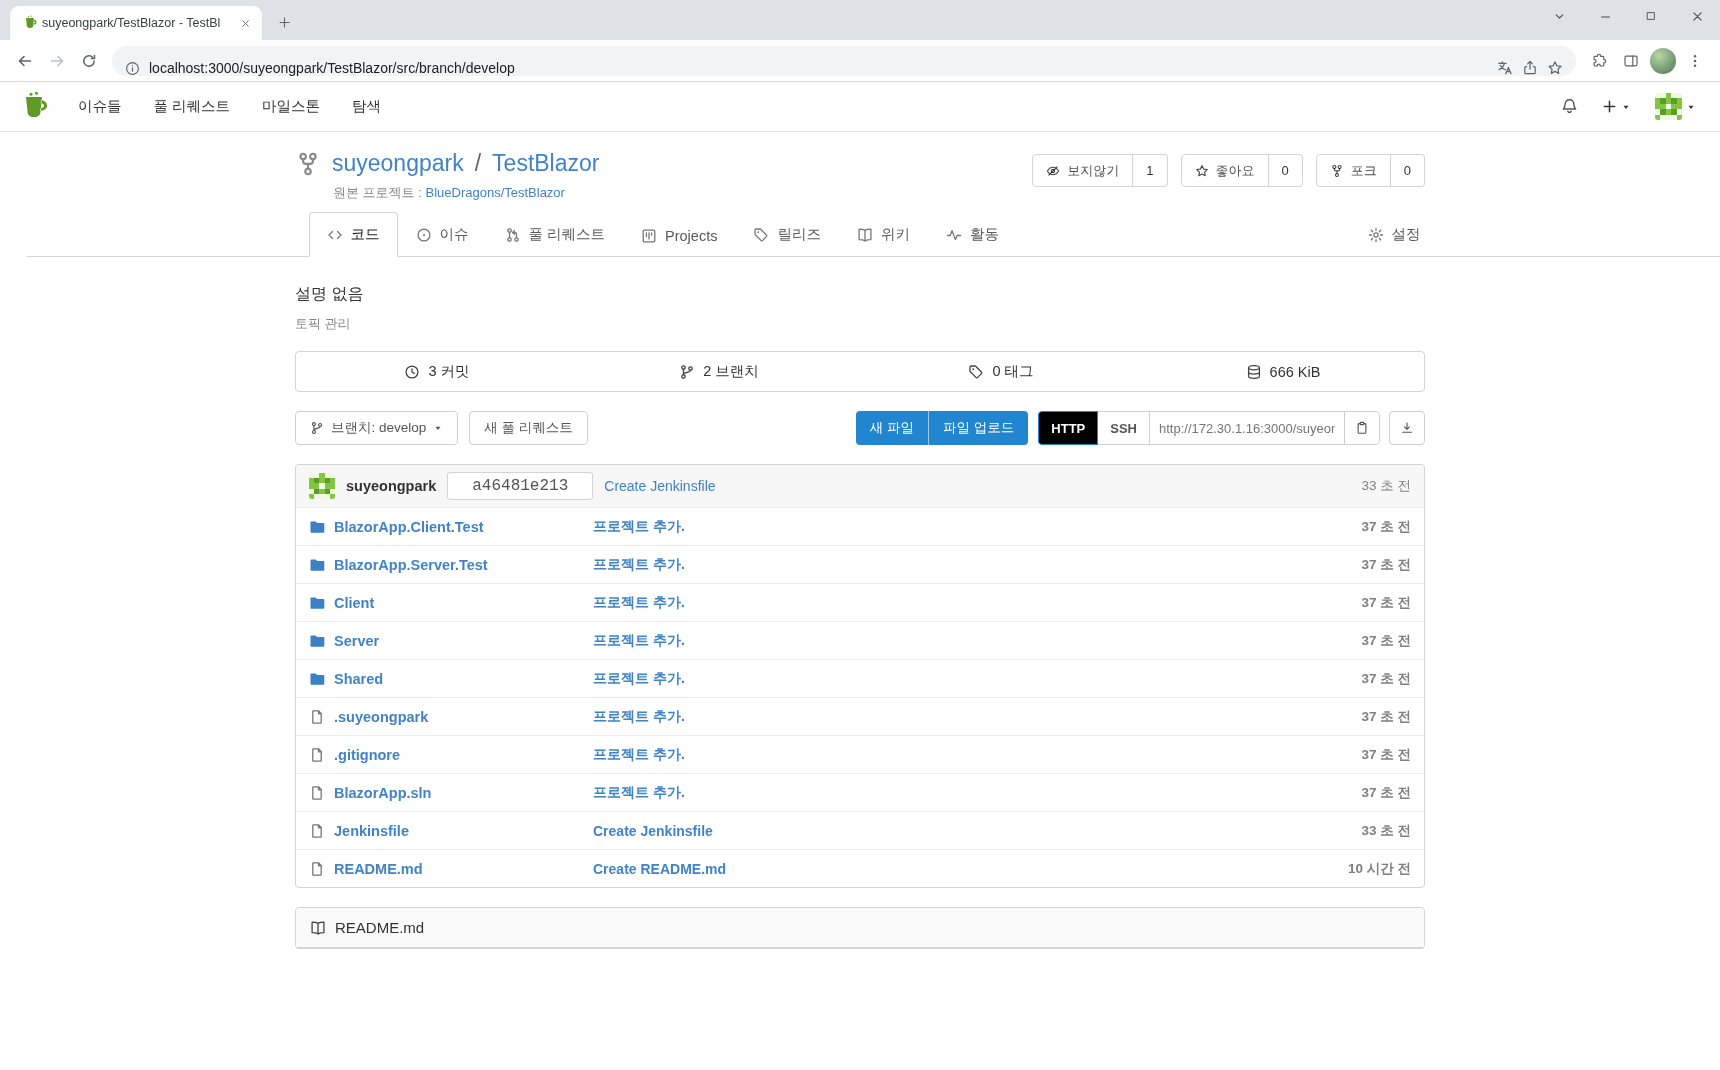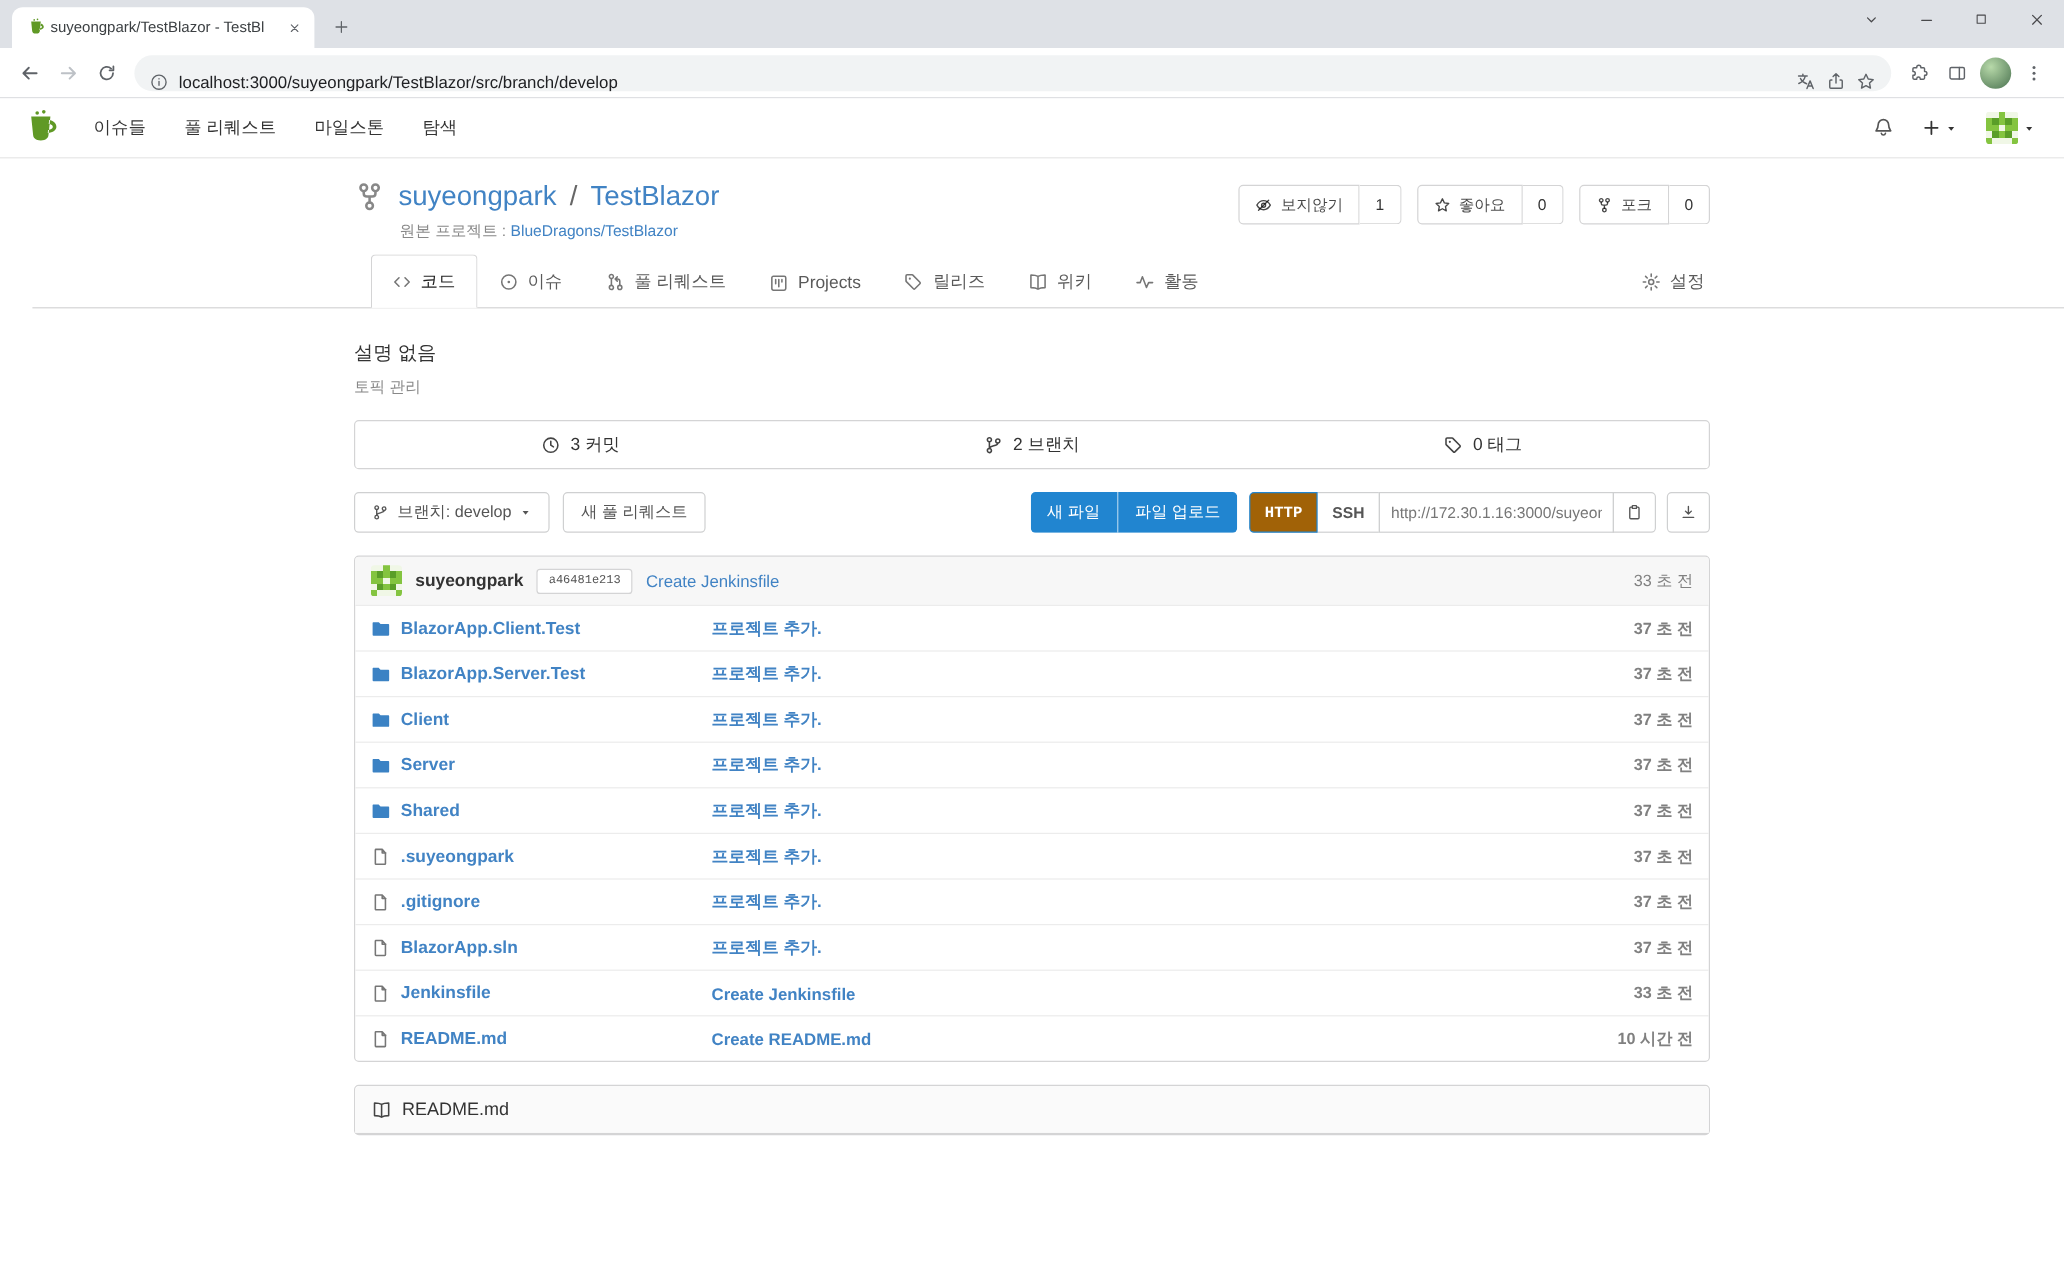--- a/index.html
+++ b/index.html
@@ -65,31 +65,31 @@
   
   .actions{display:flex;align-items:center;margin-bottom:19px;}
   .btn{height:34px;display:inline-flex;align-items:center;gap:7px;padding:0 14px;font-size:13.5px;border-radius:4px;cursor:pointer;white-space:nowrap;}
   .btn.basic{background:#fff;border:1px solid #cfd0d1;color:#555;}
   .btn.blue{background:#2185d0;color:#fff;border:none;}
   .blue-group{display:flex;margin-left:auto;border-radius:4px;overflow:hidden;}
   .blue-group .btn{border-radius:0;}
   .blue-group .btn + .btn{border-left:1px solid rgba(255,255,255,.55);}
   .clone-group{display:flex;align-items:stretch;height:34px;margin-left:10px;}
   .seg{display:flex;align-items:center;padding:0 12px;font-size:13px;border:1px solid #cfd0d1;margin-left:-1px;background:#fff;color:#555;cursor:pointer;font-weight:bold;}
-  .seg.http{background:#a16207;color:#fff;border-color:#2185d0;border-radius:4px 0 0 4px;z-index:1;margin-left:0;font-weight:bold;font-family:Liberation Mono, monospace;}
+  .seg.http{background:#000000;color:#fff;border-color:#2185d0;border-radius:4px 0 0 4px;z-index:1;margin-left:0;font-weight:bold;}
   .clone-input{width:196px;border:1px solid #cfd0d1;margin-left:-1px;padding:0 9px;font-size:13px;color:#767676;font-family:inherit;outline:none;background:#fff;}
   .icon-btn{display:flex;align-items:center;justify-content:center;width:36px;border:1px solid #cfd0d1;background:#fff;color:#555;margin-left:-1px;cursor:pointer;}
   .icon-btn.last{border-radius:0 4px 4px 0;}
   .dl-btn{margin-left:9px;border-radius:4px;margin-left:9px;}
 
   
   .filebox{border:1px solid #d4d4d5;border-radius:4px;margin-bottom:19px;background:#fff;overflow:hidden;}
   .commit-row{display:flex;align-items:center;gap:11px;background:#f7f7f7;padding:7px 13px;}
   .commit-author{font-weight:bold;color:#333;font-size:14.5px;}
-  .sha{font-family:"Liberation Mono","DejaVu Sans Mono",monospace;font-size:10px;color:#555;background:#fff;border:1px solid #d4d4d5;border-radius:3px;padding:4px 9px;cursor:pointer;}
+  .sha{font-family:"Liberation Mono","DejaVu Sans Mono",monospace;font-size:16px;color:#555;background:#fff;border:1px solid #d4d4d5;border-radius:3px;padding:4px 24px;cursor:pointer;}
   .commit-msg{font-size:14px;}
   .row-time{margin-left:auto;color:#808080;font-size:13.5px;}
   .file-row{display:flex;align-items:center;border-top:1px solid #ececec;padding:0 13px;height:38px;font-weight:bold;}
   .fcell{width:284px;display:flex;align-items:center;gap:9px;overflow:hidden;}
   .fcell a{font-size:14.5px;white-space:nowrap;}
   .fmsg{flex:1;font-size:14px;}
   .ficon{display:flex;}
   .ficon .i-file{display:none;color:#767676;}
   .ficon .i-folder{display:block;color:#3b82c4;}
   .ficon.file .i-file{display:block;}
@@ -403,20 +403,27 @@
           <path d="M4.5 5.3v5.4M11.5 6.3c0 2.6-7 1.7-7 4.4"></path>
         </svg>
       <span>2 브랜치</span>
     </span>
     <span class="stat">
       <svg class="ic" viewBox="0 0 16 16">
           <path d="M2 2.9c0-.5.4-.9.9-.9h4.2c.2 0 .5.1.6.3l5.9 5.9c.3.3.3.9 0 1.2l-4.2 4.2c-.3.3-.9.3-1.2 0L2.3 7.7a.9.9 0 0 1-.3-.6z"></path>
           <circle cx="5.2" cy="5.2" r=".9" fill="currentColor" stroke="none"></circle>
         </svg>
       <span>0 태그</span>
+    </span>
+    <span class="stat">
+      <svg class="ic" viewBox="0 0 16 16">
+          <ellipse cx="8" cy="3.7" rx="5.4" ry="2.1"></ellipse>
+          <path d="M2.6 3.7v8.5c0 1.2 2.4 2.1 5.4 2.1s5.4-.9 5.4-2.1V3.7M2.6 8c0 1.2 2.4 2.1 5.4 2.1S13.4 9.2 13.4 8"></path>
+        </svg>
+      <span>666 KiB</span>
     </span>
   </div>
 
   <div class="actions">
     <span class="btn basic">
       <svg class="ic" viewBox="0 0 16 16" style="width:14px;height:14px">
           <circle cx="4.5" cy="3.5" r="1.7"></circle>
           <circle cx="4.5" cy="12.5" r="1.7"></circle>
           <circle cx="11.5" cy="4.5" r="1.7"></circle>
           <path d="M4.5 5.3v5.4M11.5 6.3c0 2.6-7 1.7-7 4.4"></path>

